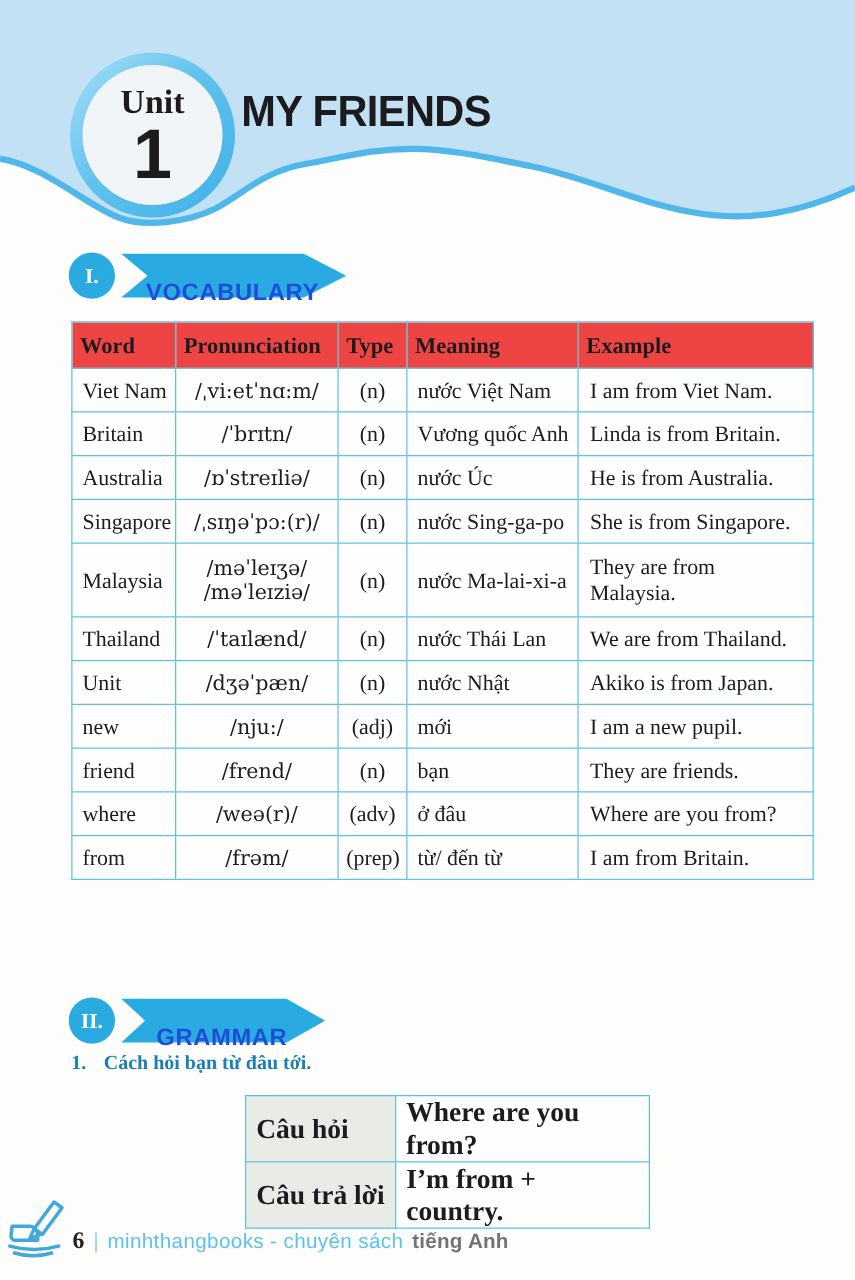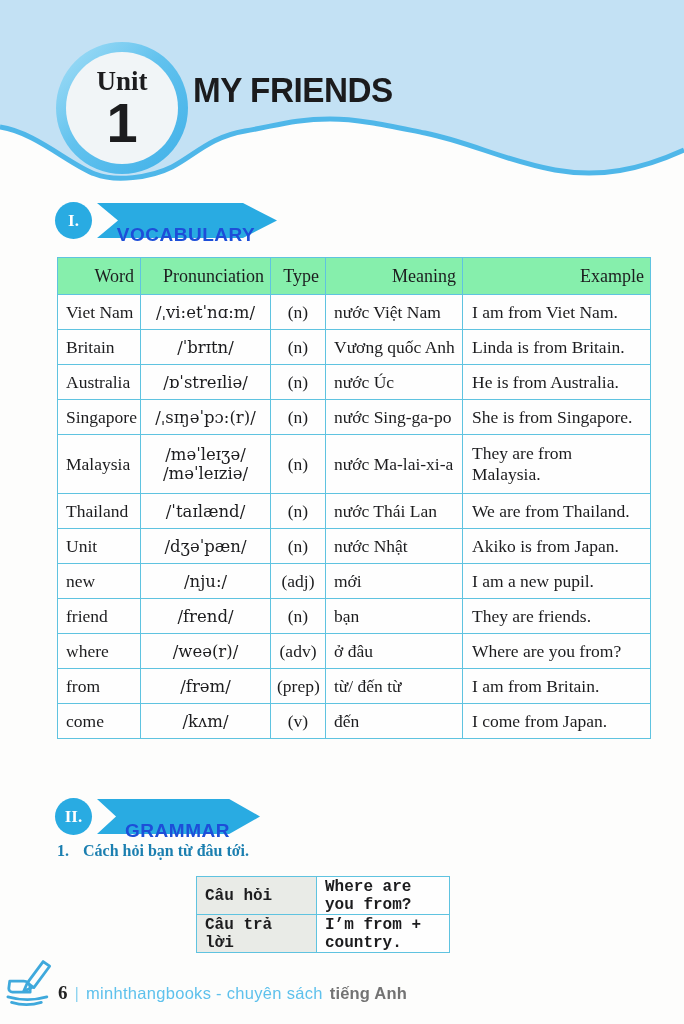--- a/index.html
+++ b/index.html
@@ -50,43 +50,43 @@
   
   .vocab-table{
     position:absolute;left:57px;top:257px;width:593px;
     border-collapse:collapse;table-layout:fixed;
     font-size:17.5px;
   }
   .vocab-table th,.vocab-table td{
     border:1.5px solid #5fc3e0;padding:0 6px;background:#fefefe;
   }
   .vocab-table th{
-    background:#86efac;font-size:18px;font-weight:normal;height:36px;text-align:right;
+    background:#ef4444;font-size:18px;font-weight:bold;height:36px;text-align:left;
   }
   .vocab-table td{height:34px;}
   .vocab-table tr.tall td{height:58px;}
   .col-word{width:83px;}
   .col-pron{width:130px;}
   .col-type{width:55px;}
   .col-meaning{width:137px;}
   .col-example{width:188px;}
   td.c-word{text-align:left;padding-left:8px;}
   td.c-pron{text-align:center;font-family:"DejaVu Serif","Liberation Serif",serif;font-size:16.5px;}
   td.c-type{text-align:center;}
   td.c-meaning{text-align:left;padding-left:8px;}
   td.c-example{text-align:left;padding-left:9px;}
   
   .grammar-item{
     position:absolute;left:57px;top:842px;
     color:#1b7fb0;font-weight:bold;font-size:16px;
   }
   .grammar-item .g-num{margin-right:14px;}
   .qa-table{
-    position:absolute;left:196px;top:876px;width:254px;
-    border-collapse:collapse;table-layout:fixed;font-size:16px;font-weight:bold;font-family:Liberation Mono, monospace;
+    position:absolute;left:196px;top:876px;width:324px;
+    border-collapse:collapse;table-layout:fixed;font-size:22px;font-weight:bold;
   }
   .qa-table td{border:1.8px solid #5fc3e0;height:37px;padding:0 8px;background:#fefefe;}
   .qa-table td.qa-label{width:103px;background:#e9ebe7;}
   
   .footer{position:absolute;left:0;top:952px;width:684px;height:72px;}
   .footer-icon{position:absolute;left:6px;top:4px;width:52px;height:52px;}
   .footer-line{
     position:absolute;left:58px;top:30px;display:flex;align-items:baseline;gap:7px;
     font-family:"Liberation Sans","DejaVu Sans",sans-serif;font-size:16.5px;
   }
@@ -229,27 +229,20 @@
       <td class="c-meaning">ở đâu</td>
       <td class="c-example">Where are you from?</td>
     </tr>
     <tr>
       <td class="c-word">from</td>
       <td class="c-pron">/frəm/</td>
       <td class="c-type">(prep)</td>
       <td class="c-meaning">từ/ đến từ</td>
       <td class="c-example">I am from Britain.</td>
     </tr>
-    <tr>
-      <td class="c-word">come</td>
-      <td class="c-pron">/kʌm/</td>
-      <td class="c-type">(v)</td>
-      <td class="c-meaning">đến</td>
-      <td class="c-example">I come from Japan.</td>
-    </tr>
   </tbody>
 </table>
 
 <div class="sec-heading" id="grammar-heading">
   <div class="sec-num">
     <span>II.</span>
   </div>
   <div class="sec-ribbon">
     <svg viewBox="0 0 180 37" preserveAspectRatio="none">
       <polygon points="0,1 146,1 180,18.5 146,36 0,36 21,18.5" fill="#29abe2"></polygon>

